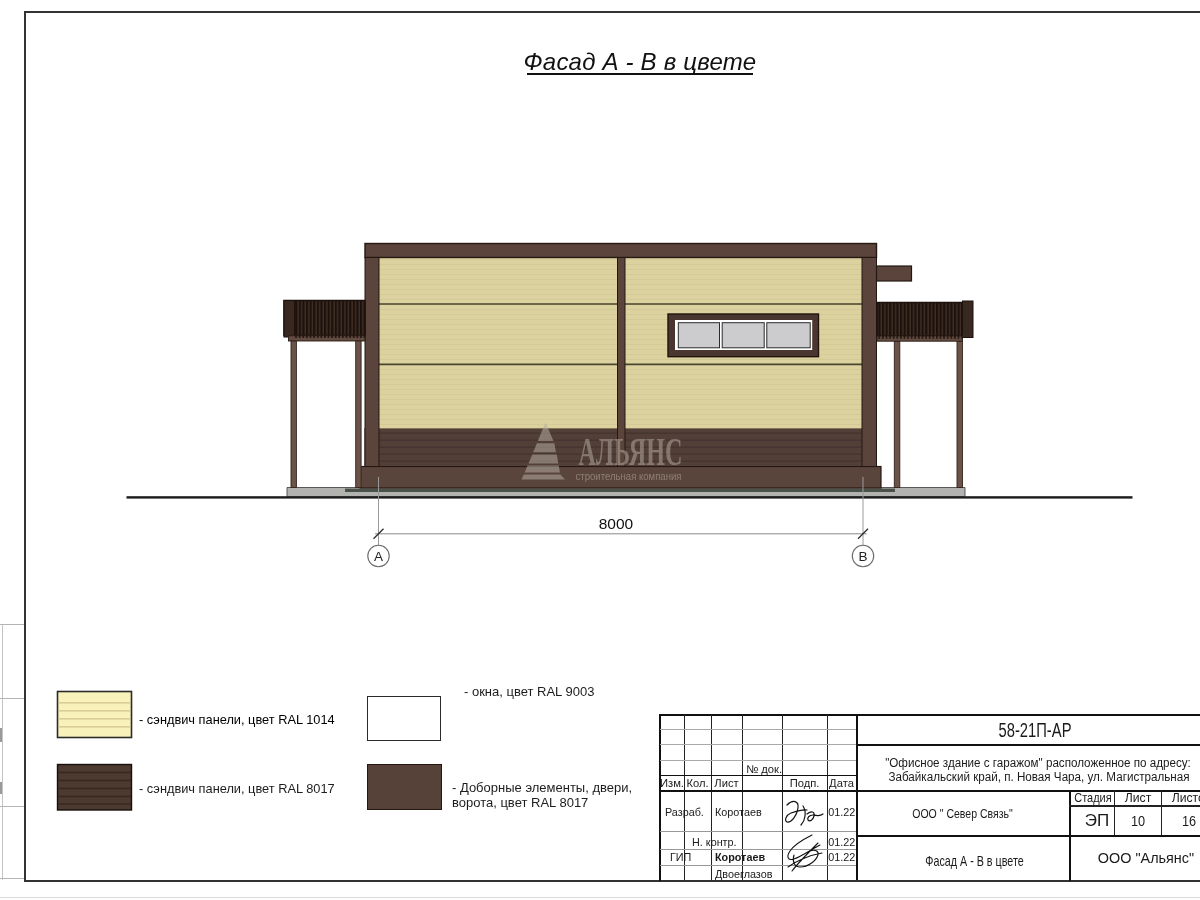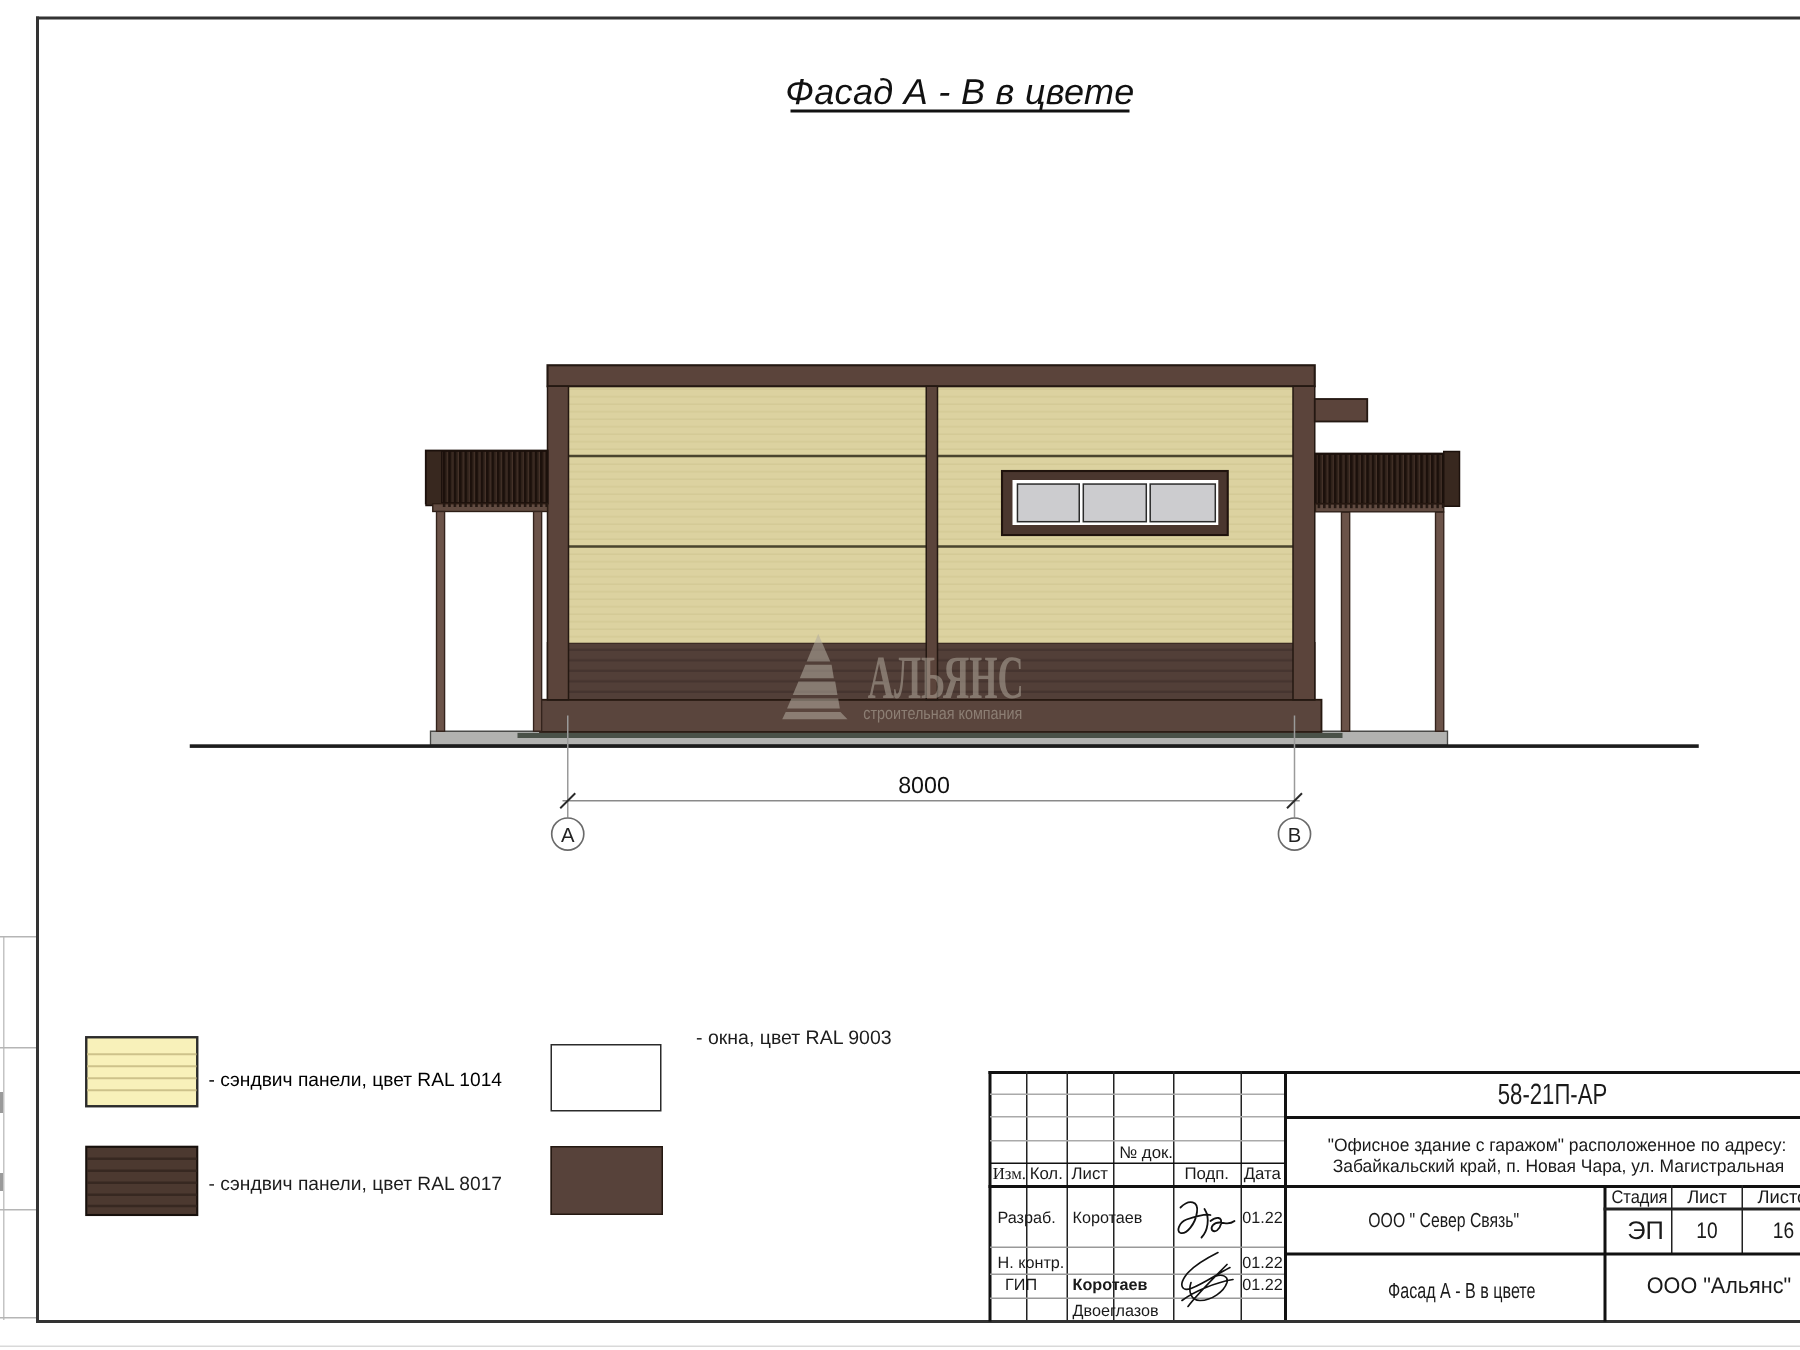--- a/index.html
+++ b/index.html
@@ -163,20 +163,21 @@
 </svg>
 
 <div class="abs" style="left:139px;top:780.5px;font-size:12.8px;color:#1d1d1d;">- сэндвич панели, цвет RAL 8017</div>
 
 <div class="abs" style="left:367px;top:696px;width:72px;height:43px;background:#fff;border:1.4px solid #2b2b2b;"></div>
 
 <div class="abs" style="left:464px;top:684px;font-size:13px;color:#1d1d1d;">- окна, цвет RAL 9003</div>
 
 <div class="abs" style="left:367px;top:764px;width:73px;height:44px;background:#57423a;border:1px solid #241811;"></div>
 
+<div class="abs" style="left:452px;top:779.5px;width:240px;font-size:13px;line-height:15.3px;color:#1d1d1d;">- Доборные элементы, двери,<br>ворота, цвет RAL 8017</div>
 
 <div class="abs" style="left:659px;top:713.5px;width:541px;height:2px;background:#111;"></div>
 
 <div class="abs" style="left:659px;top:713.5px;width:2px;height:167px;background:#111;"></div>
 
 <div class="abs" style="left:684px;top:714px;width:1.4px;height:166px;background:#222;"></div>
 
 <div class="abs" style="left:711px;top:714px;width:1.4px;height:166px;background:#222;"></div>
 
 <div class="abs" style="left:742px;top:714px;width:1.4px;height:166px;background:#222;"></div>
@@ -208,39 +209,39 @@
 <div class="abs" style="left:1068.5px;top:790px;width:2px;height:90.5px;background:#111;"></div>
 
 <div class="abs" style="left:1069px;top:805.3px;width:131px;height:1.3px;background:#222;"></div>
 
 <div class="abs" style="left:1114px;top:790px;width:1.4px;height:45.5px;background:#222;"></div>
 
 <div class="abs" style="left:1160.5px;top:790px;width:1.4px;height:45.5px;background:#222;"></div>
 
 <div class="abs" style="left:856px;top:834.8px;width:344px;height:1.9px;background:#111;"></div>
 
-<div class="abs" style="left:660px;top:776.5px;width:24px;text-align:right;font-size:11.2px;font-family:Liberation Serif, serif;">Изм.</div>
+<div class="abs" style="left:660px;top:776.5px;width:24px;text-align:center;font-size:11.2px;">Изм.</div>
 
 <div class="abs" style="left:684px;top:776.5px;width:27px;text-align:center;font-size:11.2px;">Кол.</div>
 
 <div class="abs" style="left:711px;top:776.5px;width:31px;text-align:center;font-size:11.2px;">Лист</div>
 
 <div class="abs" style="left:742px;top:763px;width:40px;text-align:right;font-size:11.2px;">№ док.</div>
 
 <div class="abs" style="left:782px;top:776.5px;width:45px;text-align:center;font-size:11.2px;">Подп.</div>
 
 <div class="abs" style="left:827px;top:776.5px;width:29px;text-align:center;font-size:11.2px;">Дата</div>
 
 <div class="abs" style="left:665px;top:806px;font-size:10.8px;">Разраб.</div>
 
 <div class="abs" style="left:715px;top:806px;font-size:10.8px;">Коротаев</div>
 
 <div class="abs" style="left:827px;top:806px;width:29.5px;text-align:center;font-size:10.8px;">01.22</div>
 
-<div class="abs" style="left:665px;top:836px;font-size:10.8px;">Н. контр.</div>
+<div class="abs" style="left:692px;top:836px;font-size:10.8px;">Н. контр.</div>
 
 <div class="abs" style="left:715px;top:868px;font-size:10.8px;">Двоеглазов</div>
 
 <div class="abs" style="left:827px;top:835.5px;width:29.5px;text-align:center;font-size:10.8px;">01.22</div>
 
 <div class="abs" style="left:670px;top:851px;font-size:10.8px;">ГИП</div>
 
 <div class="abs" style="left:715px;top:851px;font-size:10.8px;font-weight:bold;">Коротаев</div>
 
 <div class="abs" style="left:827px;top:851px;width:29.5px;text-align:center;font-size:10.8px;">01.22</div>

